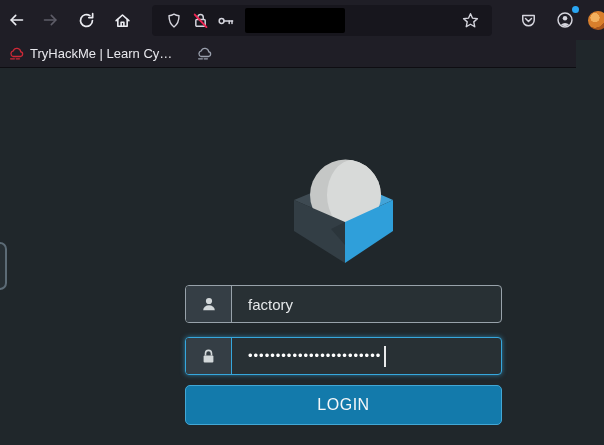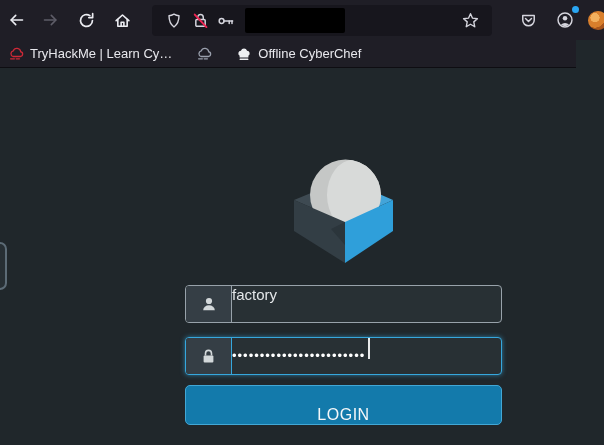--- a/index.html
+++ b/index.html
@@ -30,30 +30,30 @@
   .edge-widget { position:absolute; left:-4px; top:174px; width:11px; height:48px; background:#272f34;
     border:2px solid #5c6b76; border-radius:0 7px 7px 0; }
 
   .logo { position:absolute; left:294px; top:91px; width:99px; height:104px; }
 
   .login-form { position:absolute; left:185px; top:217px; width:317px; }
 
   .field-group { display:flex; height:38px; border:1px solid #98a2aa; border-radius:4px; overflow:hidden; background:#283034; }
   .field-group .addon { width:46px; flex:0 0 auto; background:#353e45; border-right:1px solid #98a2aa;
     display:flex; align-items:center; justify-content:center; }
-  .field-group .fval { flex:1; display:flex; padding-left:0; color:#e4e7e9; font-size:15px; }
+  .field-group .fval { flex:1; display:flex; align-items:center; padding-left:16px; color:#e4e7e9; font-size:15px; }
 
   .field-group.focused { margin-top:14px; border-color:#36a7dd; box-shadow:0 0 5px rgba(54,167,221,.65); }
   .field-group.focused .addon { border-right-color:#36a7dd; }
   .pw-text { color:#ffffff; font-size:13px; letter-spacing:1px; line-height:36px; }
   .caret { display:inline-block; width:1.5px; height:21px; background:#e9eaeb; vertical-align:middle; margin-left:3px; }
 
   .login-btn { margin-top:10px; width:100%; height:40px; background:#137aab; border:1px solid #42a7d5; border-radius:5px;
     color:#f4f7f9; font-size:16px; font-family:"Liberation Sans",sans-serif; letter-spacing:.5px;
-    display:flex; align-items:flex-end; justify-content:center; cursor:pointer; }
+    display:flex; align-items:center; justify-content:center; cursor:pointer; }
 
   svg { display:block; }
 </style>
 </head>
 <body>
 
 <div class="toolbar">
 
   <div class="nav-btn" style="left:3px;">
     <span>
@@ -151,29 +151,20 @@
     <span>TryHackMe | Learn Cy…</span>
   </div>
   <div class="bm-item">
     <span class="bicon">
       <svg width="16" height="16" viewBox="0 0 16 16" fill="none" stroke="#9aa0ad" stroke-width="1.3" stroke-linecap="round">
         <path d="M5 10.5 h7.3 a2.4 2.4 0 0 0 .4 -4.75 A3.9 3.9 0 0 0 5.2 4.9 A2.9 2.9 0 0 0 5 10.5 Z"></path>
         <path d="M2.6 12.8 h3.8"></path>
           <path d="M8.2 12.8 h3.2"></path>
       </svg>
     </span>
-  </div>
-  <div class="bm-item">
-    <span class="bicon">
-      <svg width="16" height="16" viewBox="0 0 16 16">
-        <path d="M8 2.6 a3.3 3.3 0 0 0 -3.1 2.2 2.7 2.7 0 0 0 -1.3 5 V11.6 h8.8 V9.8 a2.7 2.7 0 0 0 -1.3 -5 A3.3 3.3 0 0 0 8 2.6 Z" fill="#eef0f2"></path>
-        <rect x="3.6" y="12.4" width="8.8" height="1.7" rx="0.5" fill="#eef0f2"></rect>
-      </svg>
-    </span>
-    <span>Offline CyberChef</span>
   </div>
 </div>
 
 <div class="page">
 
   <div class="edge-widget"></div>
 
   <div class="logo">
     <svg width="99" height="104" viewBox="0 0 99 104">
       <polygon points="0,41 51,20 51,63" fill="#3e4a52"></polygon>

